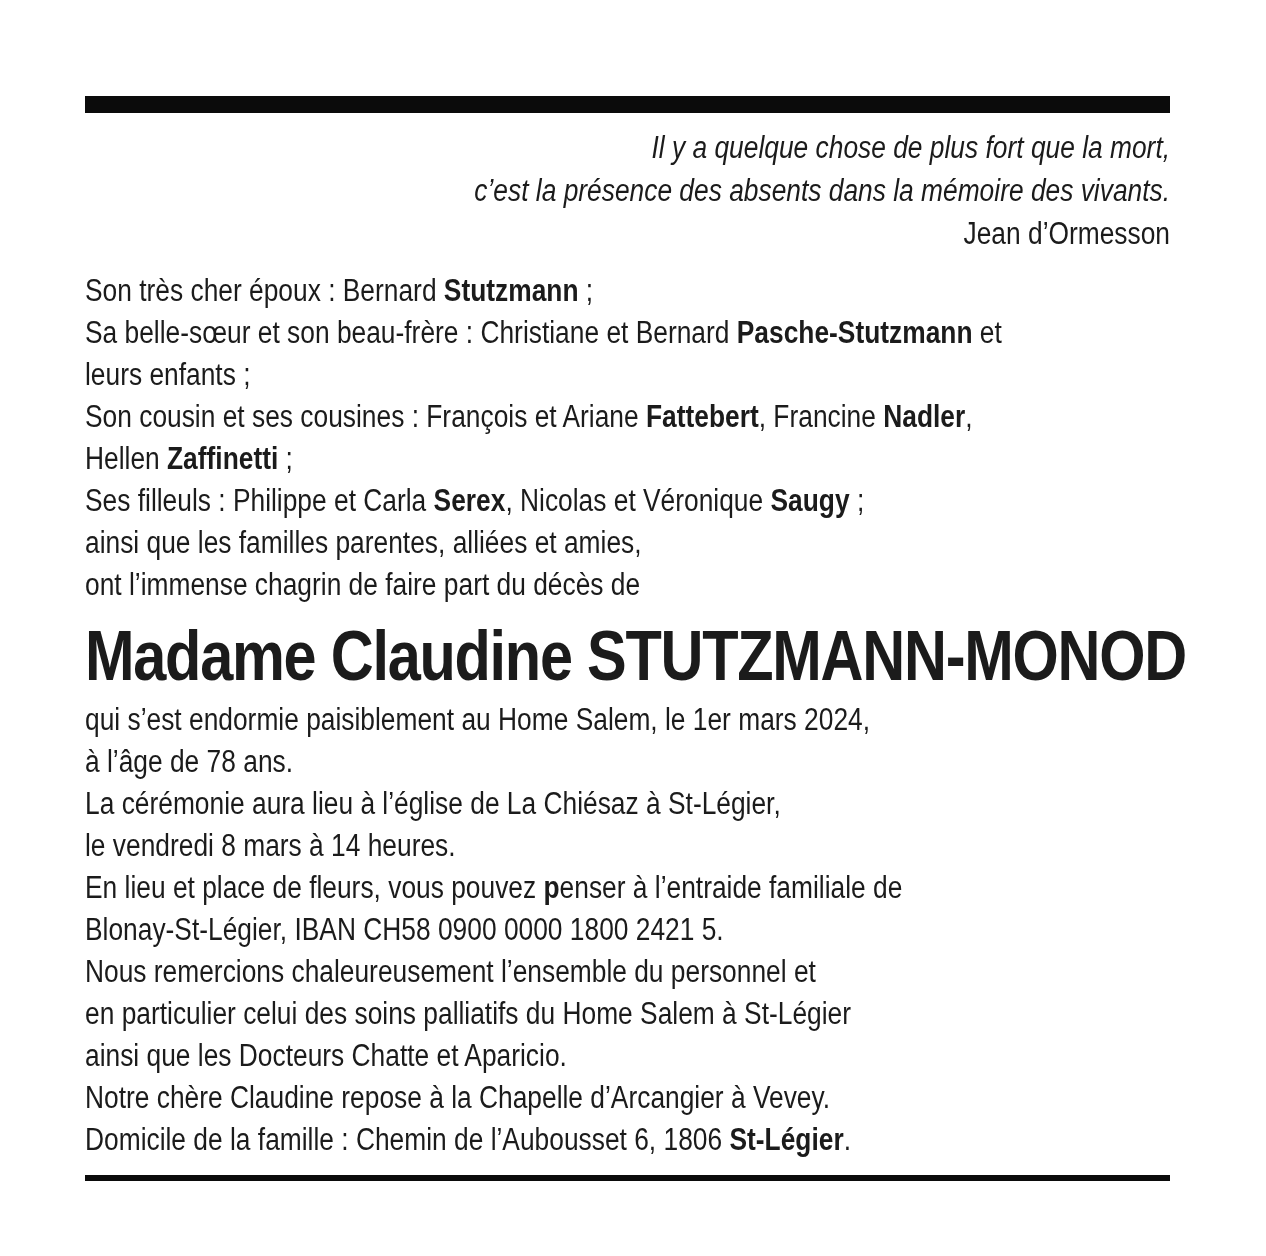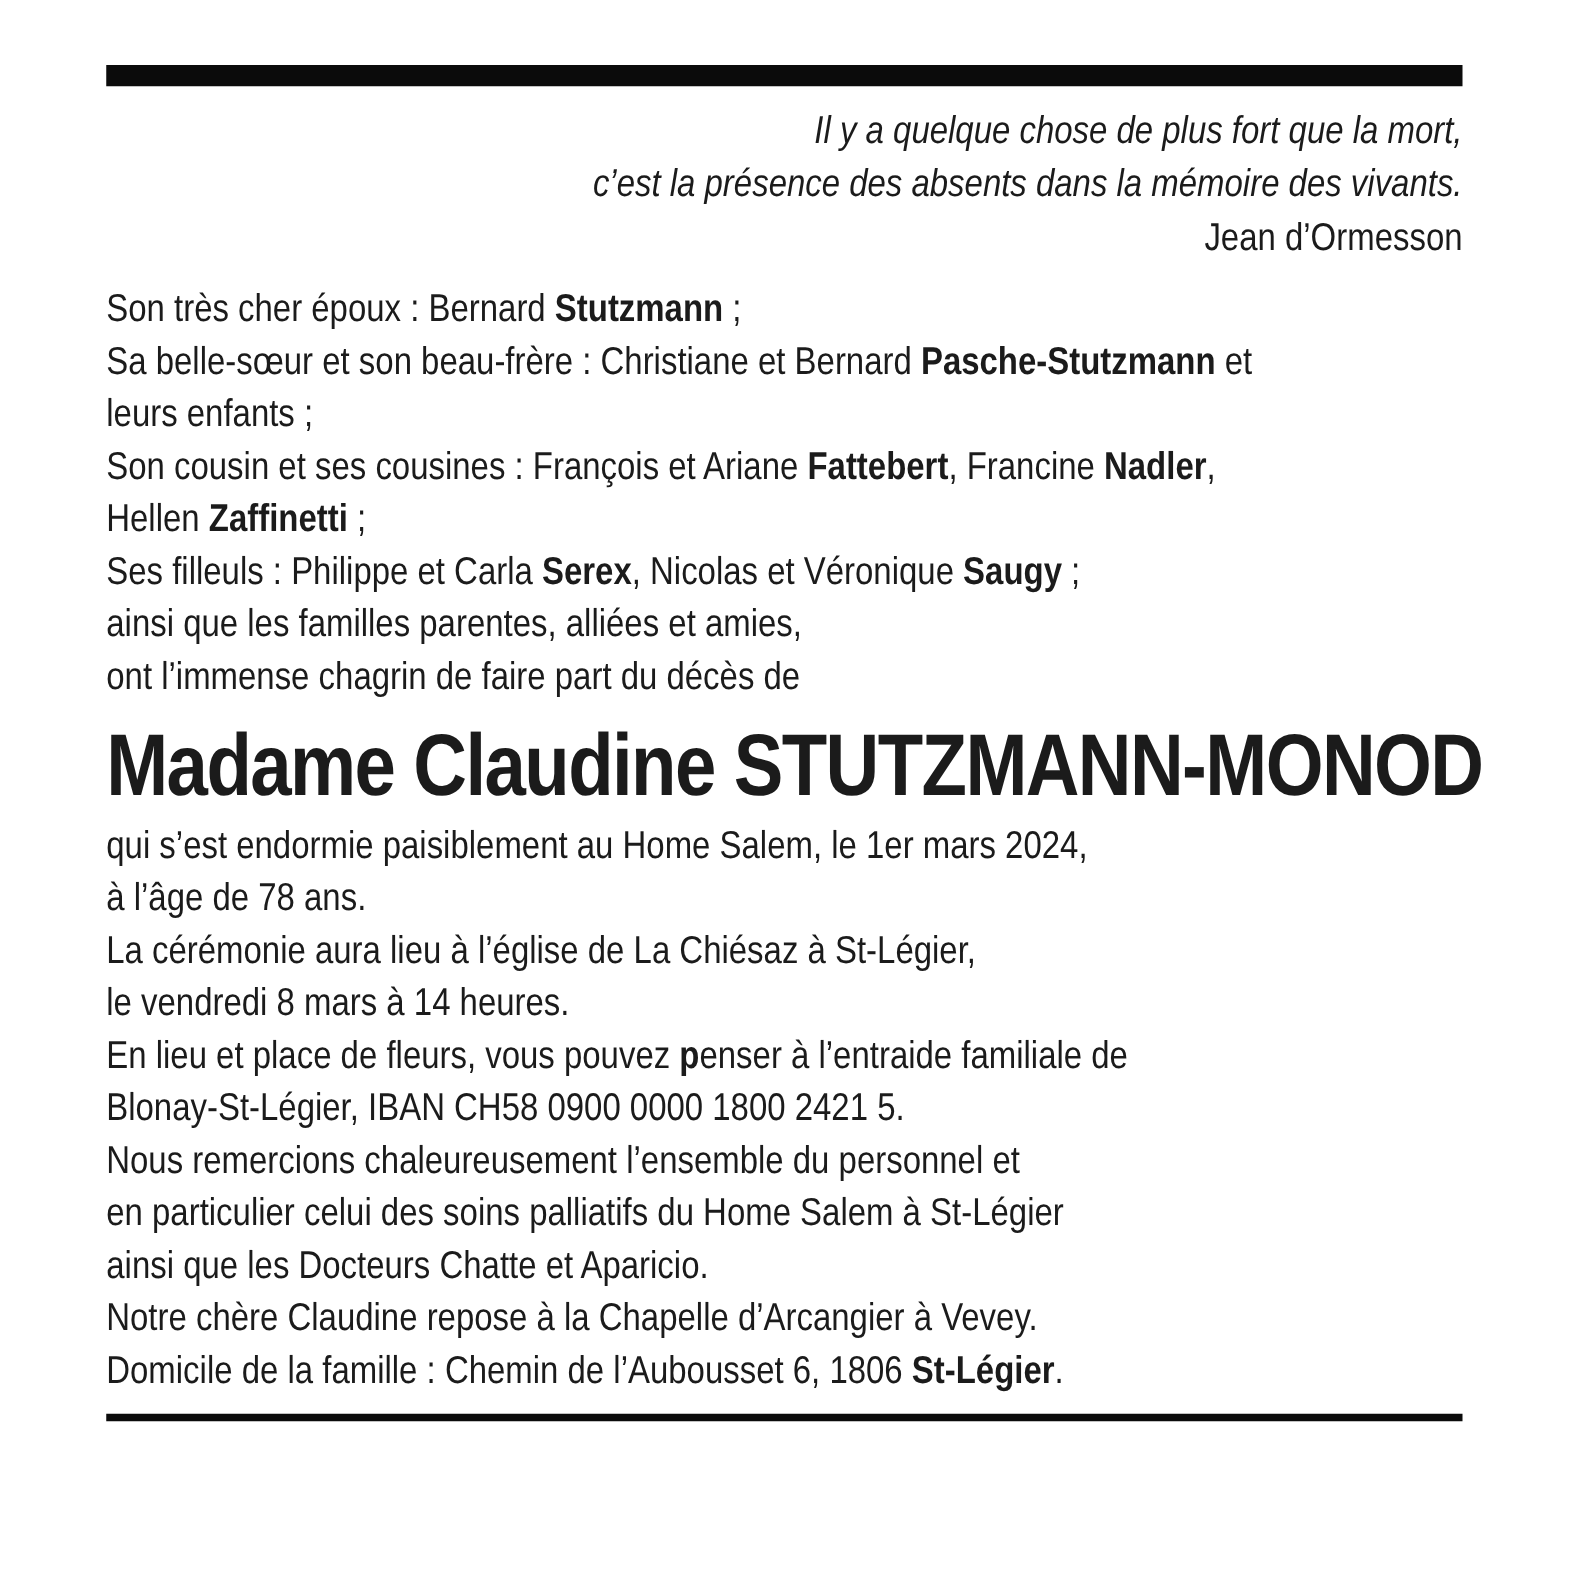--- a/index.html
+++ b/index.html
@@ -18,21 +18,21 @@
     background:var(--bg);
     color:var(--text);
     font-family:"Liberation Sans","DejaVu Sans",sans-serif;
     overflow:hidden;
   }
   .page{
     position:relative;
     box-sizing:border-box;
     width:1266px;
     height:1256px;
-    padding:52px 96px 0 85px;
+    padding:96px 96px 0 85px;
     overflow:hidden;
   }
   .rule{
     background:var(--rule);
   }
   .rule-top{
     height:17px;
   }
   .rule-bottom{
     height:6px;

